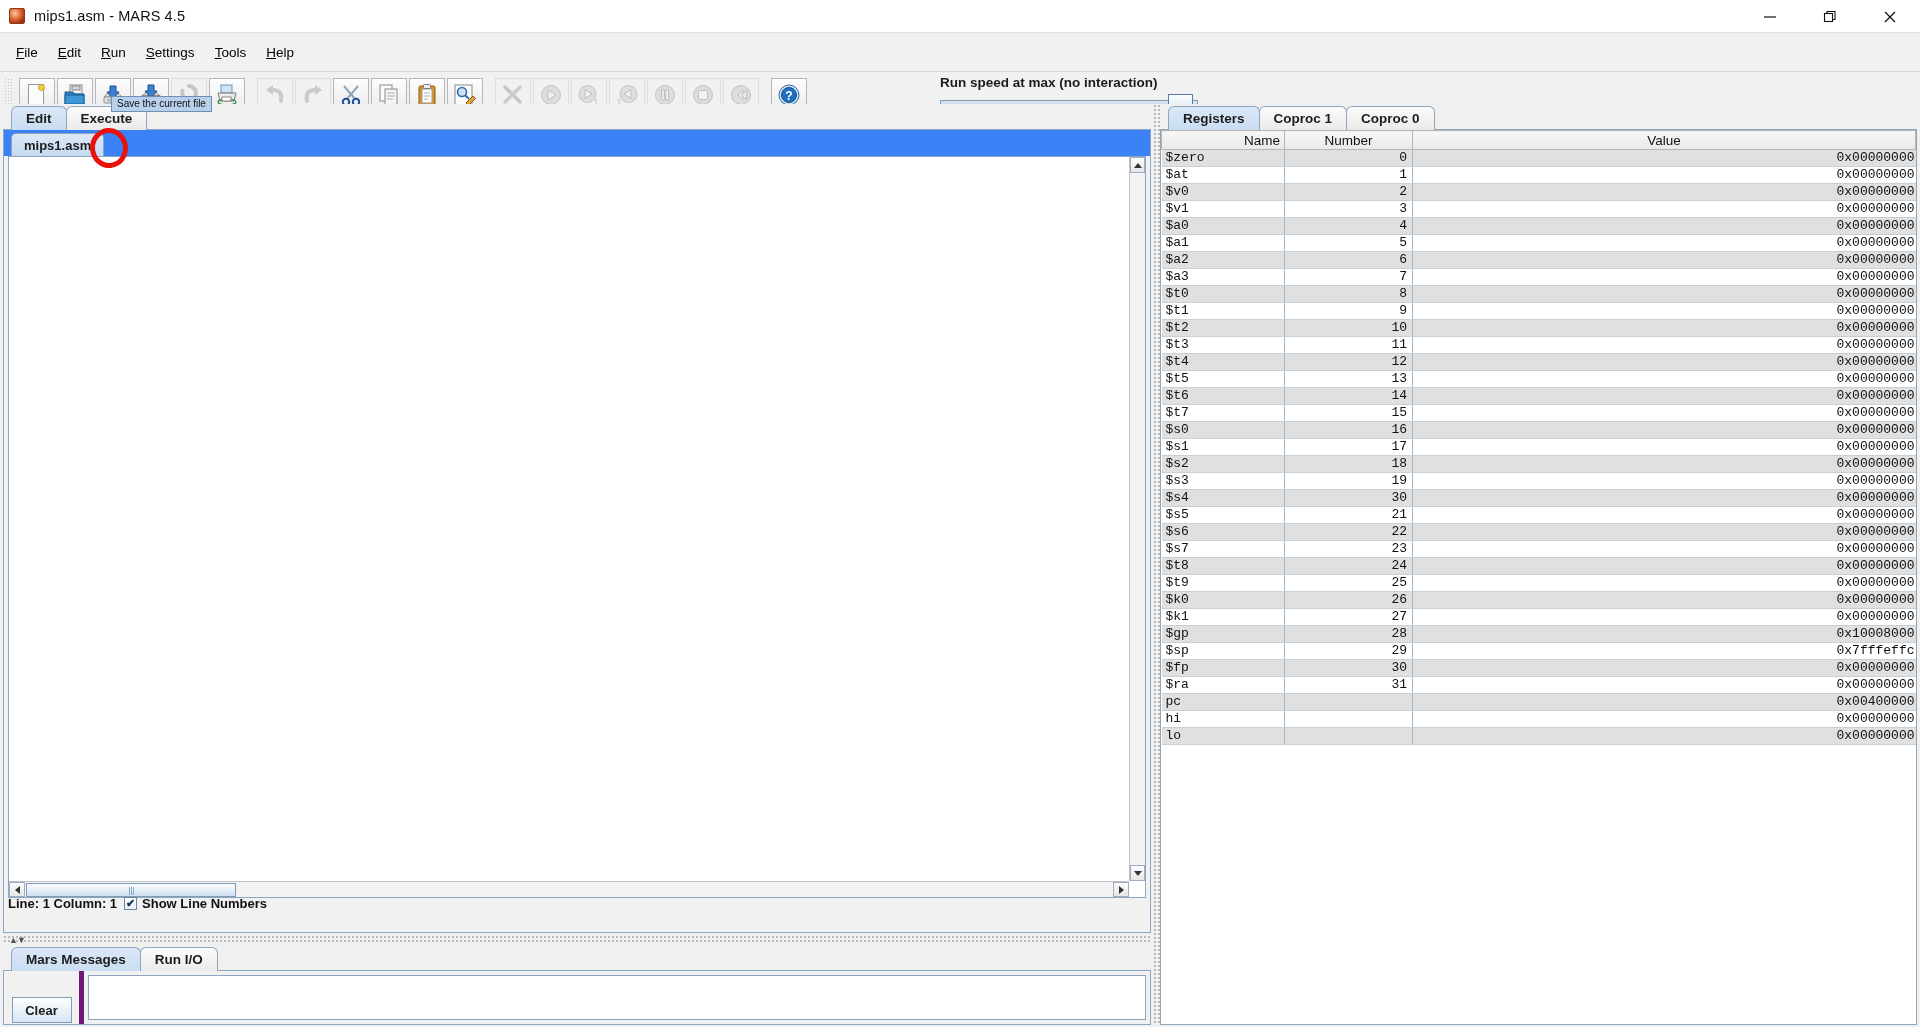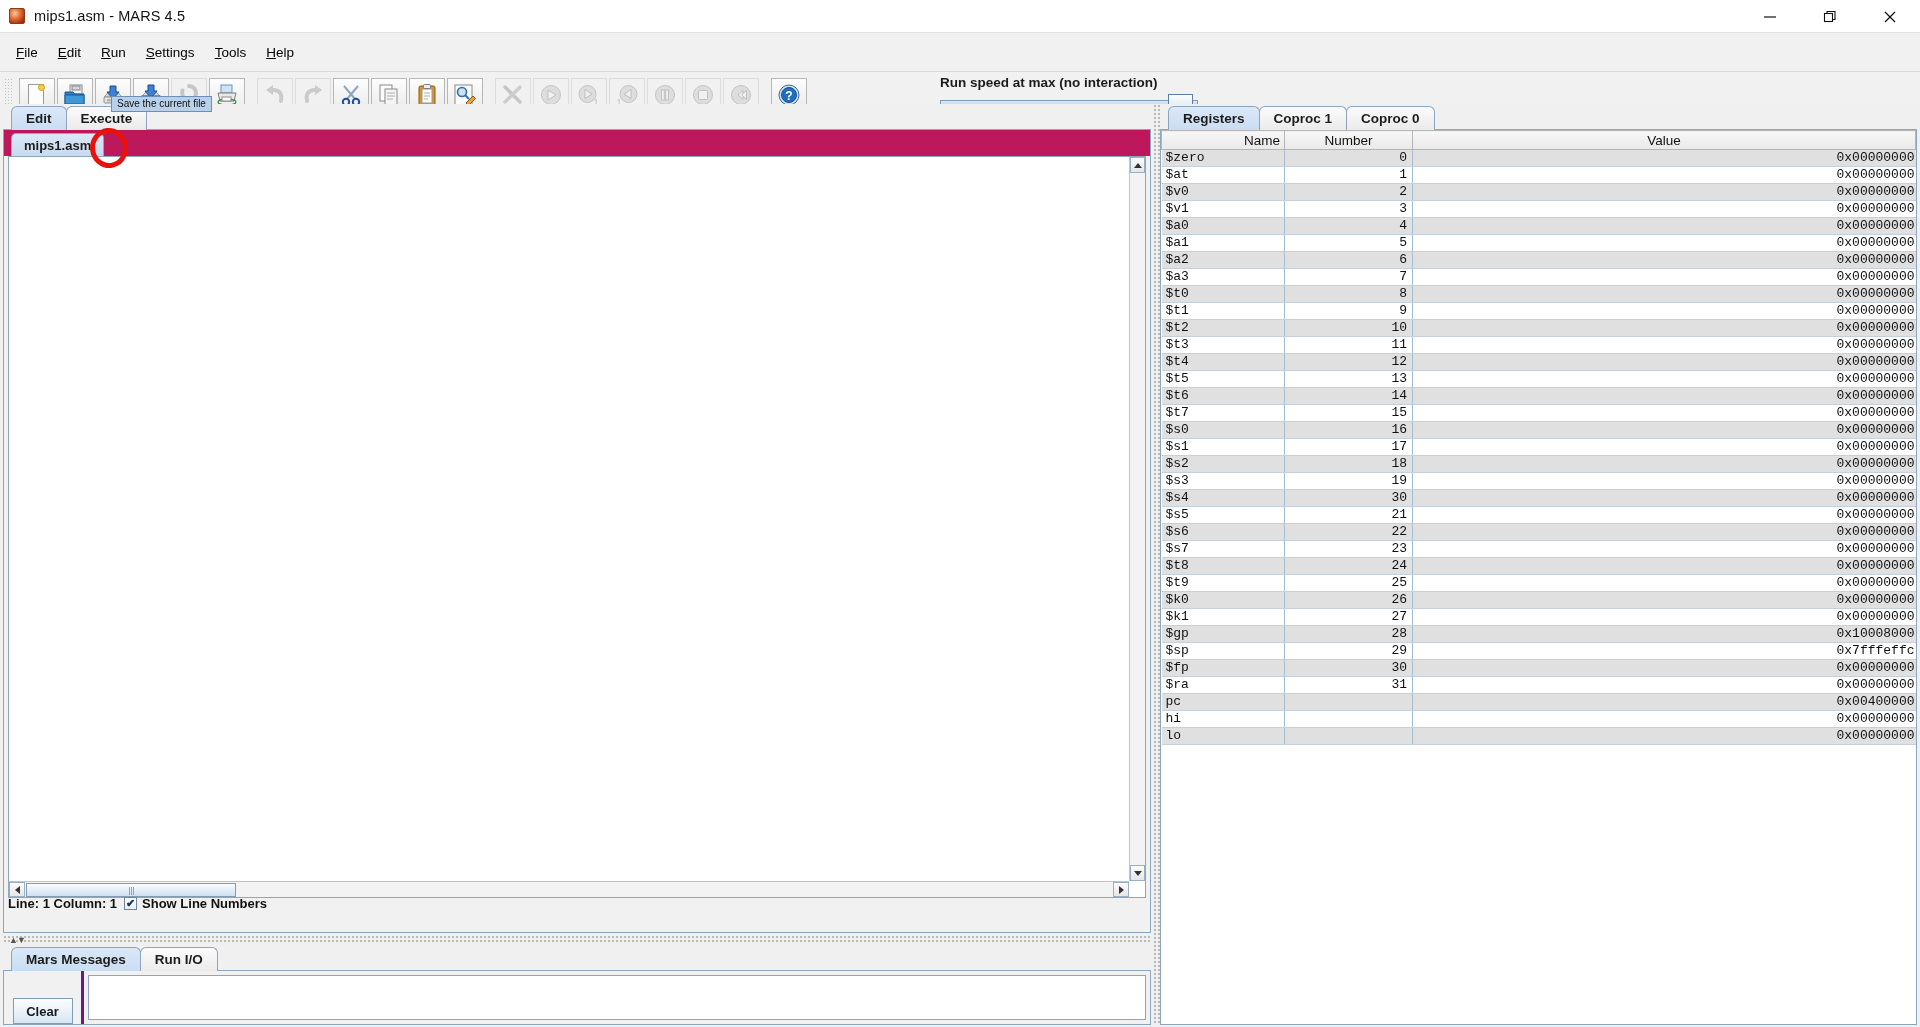--- a/index.html
+++ b/index.html
@@ -147,21 +147,21 @@
   .tab.active {
     background: linear-gradient(#dbe8f7, #c9ddf2);
     z-index: 3;
   }
 
   .edit-panel {
     position: absolute; left: 0; right: 0; top: 25px; bottom: 92px;
     border: 1px solid #8ca6c0;
     background: #f1f1f1;
   }
-  .filetab-row { height: 26px; display: flex; align-items: flex-end; padding-left: 7px; background: #be185d; }
+  .filetab-row { height: 26px; display: flex; align-items: flex-end; padding-left: 7px; background: #3b82f6; }
   .filetab {
     height: 23px; padding: 0 12px; display: flex; align-items: center;
     font-size: 13px; font-weight: bold; color: #1c1c1c;
     border: 1px solid #8ca6c0; border-bottom: none;
     background: linear-gradient(#dbe8f7, #c6daf0);
     border-radius: 5px 5px 0 0;
   }
   .editor-area {
     position: absolute; left: 4px; right: 4px; top: 26px; bottom: 34px;
     border: 1px solid #8ca6c0; background: #ffffff;
@@ -241,22 +241,22 @@
   
   .msg-panel {
     position: absolute; left: 0; right: 0; bottom: 0; height: 80px;
   }
   .msg-body {
     position: absolute; left: 0; right: 0; top: 25px; bottom: 0;
     border: 1px solid #8ca6c0; background: #f1f1f1;
     display: flex;
   }
   .msg-left {
-    width: 80px; flex: none; display: flex; align-items: flex-end; justify-content: center;
-    border-right: 3px solid #701a75;
+    width: 80px; flex: none; display: flex; align-items: flex-start; justify-content: center;
+    border-right: 5px solid #701a75;
   }
   .clear-btn {
     width: 60px; height: 26px; font-size: 13px; font-weight: bold; color: #1a1a1a;
     border: 1px solid #7f9db9;
     background: linear-gradient(#fdfefe, #d7e5f3);
     display: flex; align-items: center; justify-content: center;
     margin-top: 26px;
   }
   .msg-text { flex: 1; margin: 4px; background: #ffffff; border: 1px solid #8ca6c0; }
 

